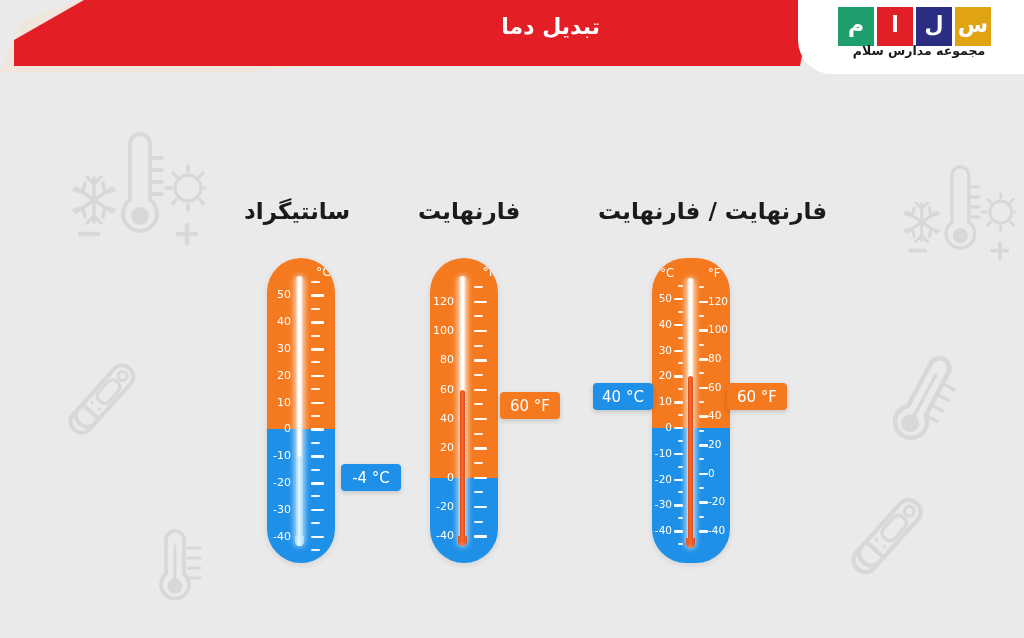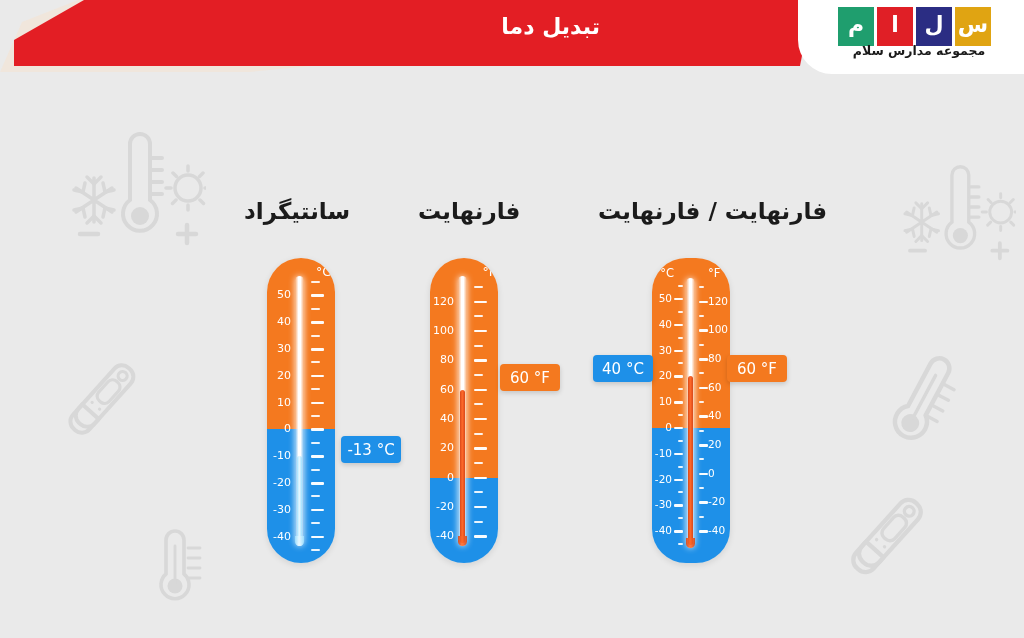--- a/index.html
+++ b/index.html
@@ -98,21 +98,21 @@
     white-space:nowrap;direction:ltr;
   }
   .unit{
     position:absolute;font-size:12.5px;font-weight:normal;direction:ltr;white-space:nowrap;
   }
 
   
   .badge{
     position:absolute;border-radius:4px;color:#fff;
     font-size:15px;display:flex;align-items:center;justify-content:center;
-    box-shadow:0 2px 5px rgba(0,0,0,0.16);direction:ltr;
+    box-shadow:0 2px 5px rgba(0,0,0,0.16);direction:ltr;margin-top:28px;
   }
   .badge-blue{background:#1e90e8;}
   .badge-orange{background:#f4791f;}
 </style>
 </head>
 <body>
 
 <div class="stage">
 
   <div class="header-wrap">
@@ -256,21 +256,21 @@
         <div class="lbl" style="top:192.2px;left:2px;width:22px;color:#ffffff;text-align:right;font-size:11px;">-10</div>
         <div class="tick major" style="top:224px;left:44px;width:13px;background:#ffffff;opacity:.97;"></div>
         <div class="lbl" style="top:219px;left:2px;width:22px;color:#ffffff;text-align:right;font-size:11px;">-20</div>
         <div class="tick major" style="top:250.8px;left:44px;width:13px;background:#ffffff;opacity:.97;"></div>
         <div class="lbl" style="top:245.8px;left:2px;width:22px;color:#ffffff;text-align:right;font-size:11px;">-30</div>
         <div class="tick major" style="top:277.6px;left:44px;width:13px;background:#ffffff;opacity:.97;"></div>
         <div class="lbl" style="top:272.6px;left:2px;width:22px;color:#ffffff;text-align:right;font-size:11px;">-40</div>
         <div class="unit" style="top:6px;left:42px;width:22px;color:#ffffff;text-align:right;font-size:12.5px;">°C</div>
       </div>
   </div>
-  <div class="badge badge-blue" style="top:436px;left:341px;width:60px;height:27px;">-13 °C</div>
+  <div class="badge badge-blue" style="top:436px;left:341px;width:60px;height:27px;">-4 °C</div>
 
   <div class="thermo" id="th-f" style="top:258px;left:430px;">
     <div class="tube" id="tube-f" style="width:68px;height:305px;">
       <div class="hot" style="height: 219.6px;"></div>
       <div class="cold" style="height: 85.4px;"></div>
     <div class="capillary" style="top:18px;left:28px;width:9px;height:270px;"></div>
         <div class="mercury red" style="top:131.6px;left:30px;width:5px;height:153.4px;"></div>
         <div class="mercury red" style="top:278px;left:28px;width:9px;height:10px;border-radius:0 0 5px 5px;opacity:.9;"></div>
         <div class="tick" style="top:262.6px;left:44px;width:9px;background:#ffffff;opacity:.9;"></div>
         <div class="tick" style="top:233.26666666666668px;left:44px;width:9px;background:#ffffff;opacity:.9;"></div>

